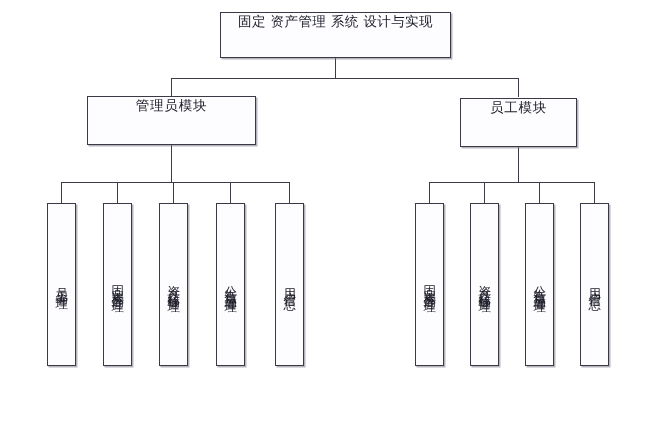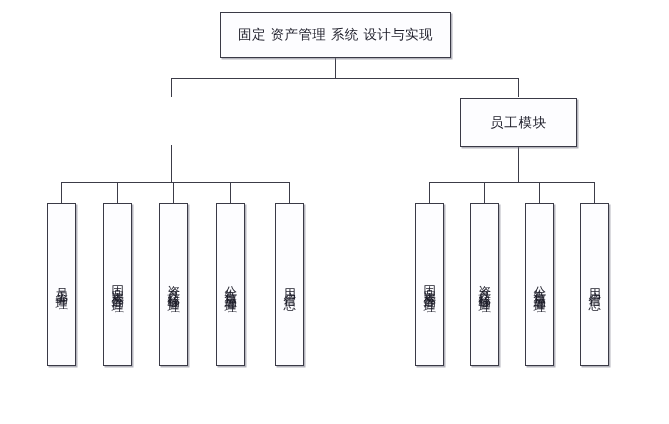--- a/index.html
+++ b/index.html
@@ -20,21 +20,21 @@
     left: 0; top: 0;
     width: 669px;
     height: 424px;
   }
   .node {
     position: absolute;
     box-sizing: border-box;
     border: 1.3px solid #3a3a46;
     background: #fdfdff;
     display: flex;
-    align-items: center;
+    align-items: flex-start;
     justify-content: center;
     box-shadow: 1.5px 1.5px 0 rgba(120,120,135,0.55);
   }
   .node-root {
     left: 220px;
     top: 12px;
     width: 231px;
     height: 46px;
     font-size: 13.5px;
     letter-spacing: 0.4px;
@@ -98,20 +98,23 @@
   <div class="conn conn-h" style="left:429px; top:182px; width:165px;"></div>
   <div class="conn conn-v" style="left:429px; top:182px; height:21px;"></div>
   <div class="conn conn-v" style="left:484px; top:182px; height:21px;"></div>
   <div class="conn conn-v" style="left:539px; top:182px; height:21px;"></div>
   <div class="conn conn-v" style="left:594px; top:182px; height:21px;"></div>
 
   <div class="node node-root">
     <span>固定 资产管理 系统 设计与实现</span>
   </div>
 
+  <div class="node node-mod node-mod-admin">
+    <span>管理员模块</span>
+  </div>
   <div class="node node-mod node-mod-staff">
     <span>员工模块</span>
   </div>
 
   <div class="node node-leaf" style="left:47px;">
     <span class="vtext">员工管理</span>
   </div>
   <div class="node node-leaf" style="left:103px;">
     <span class="vtext">固定资产管理</span>
   </div>

